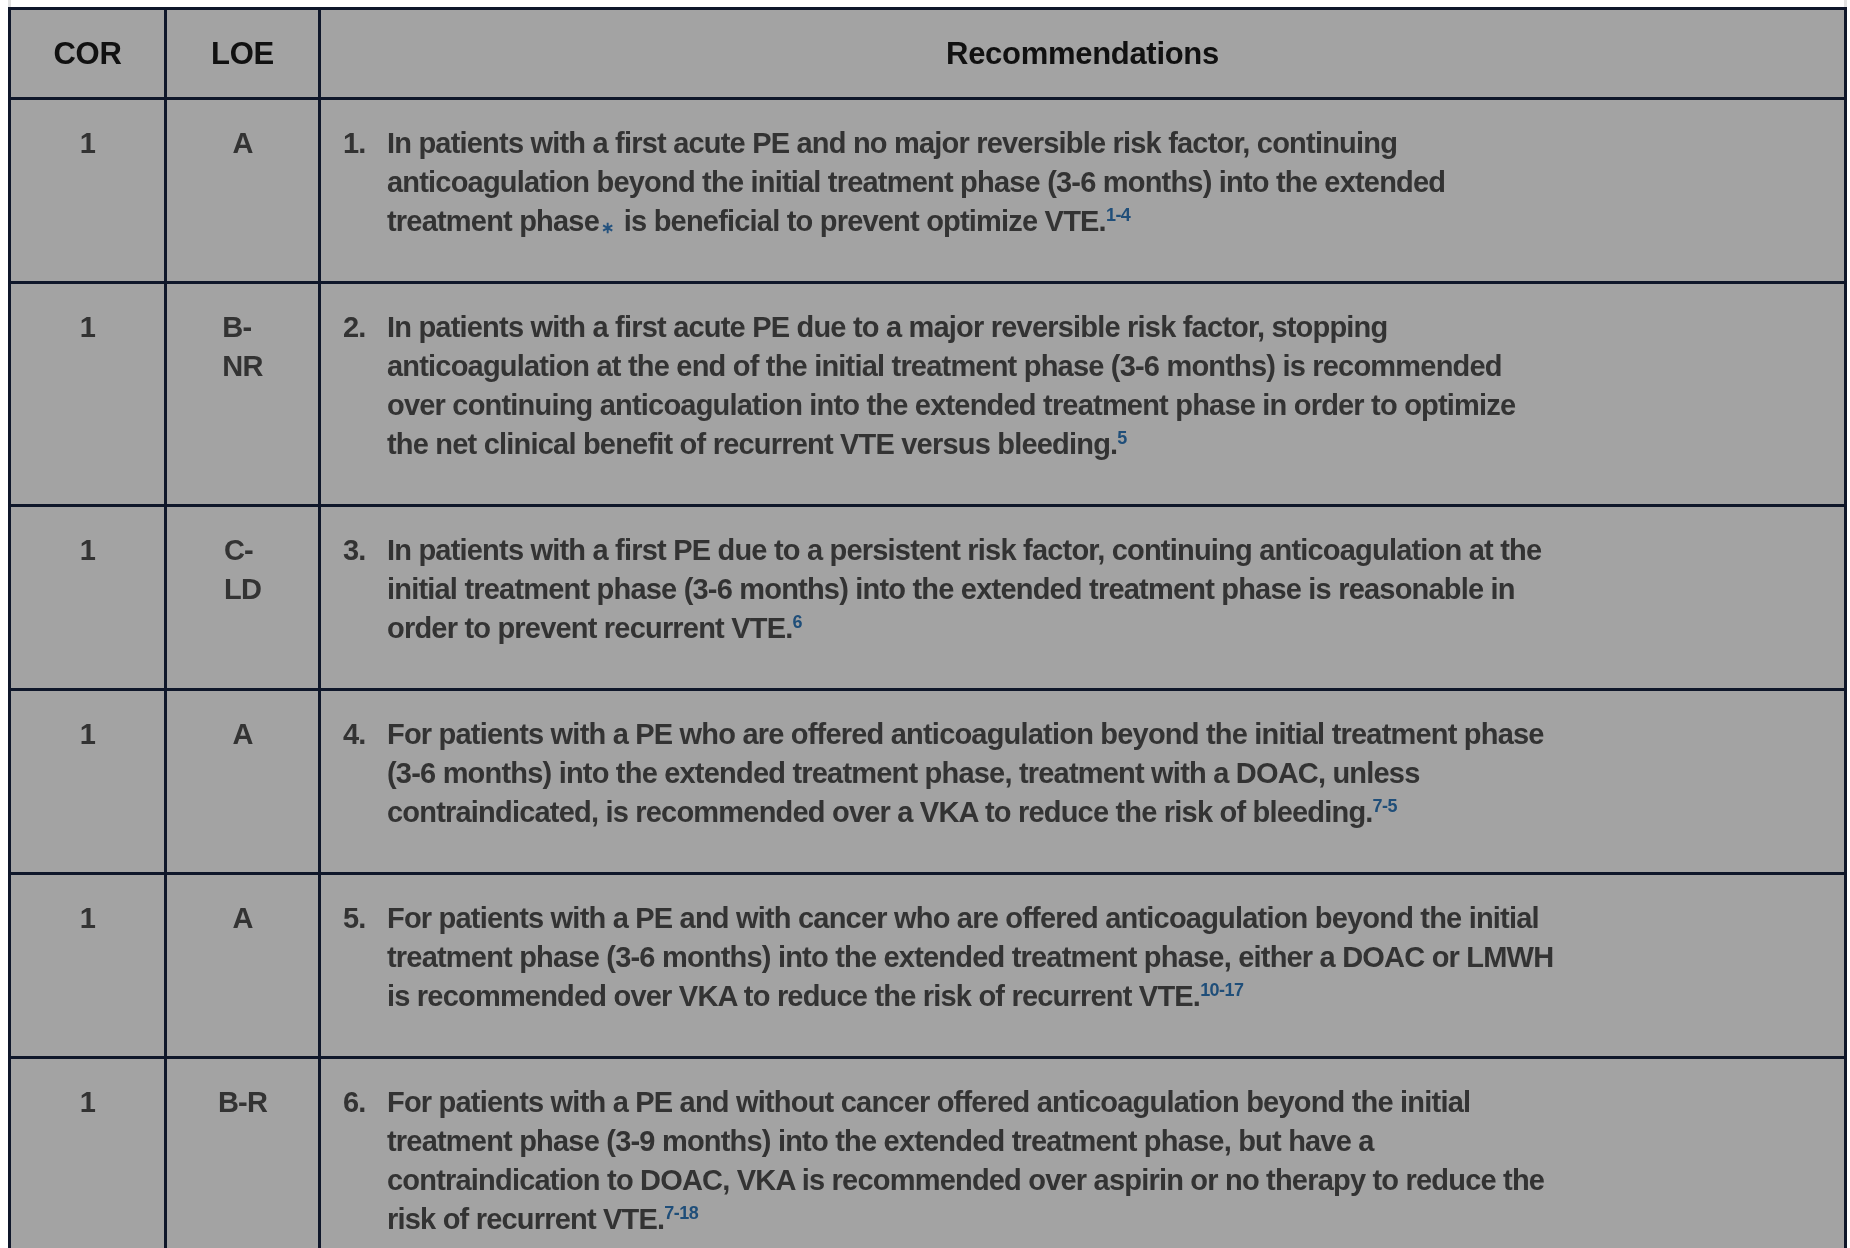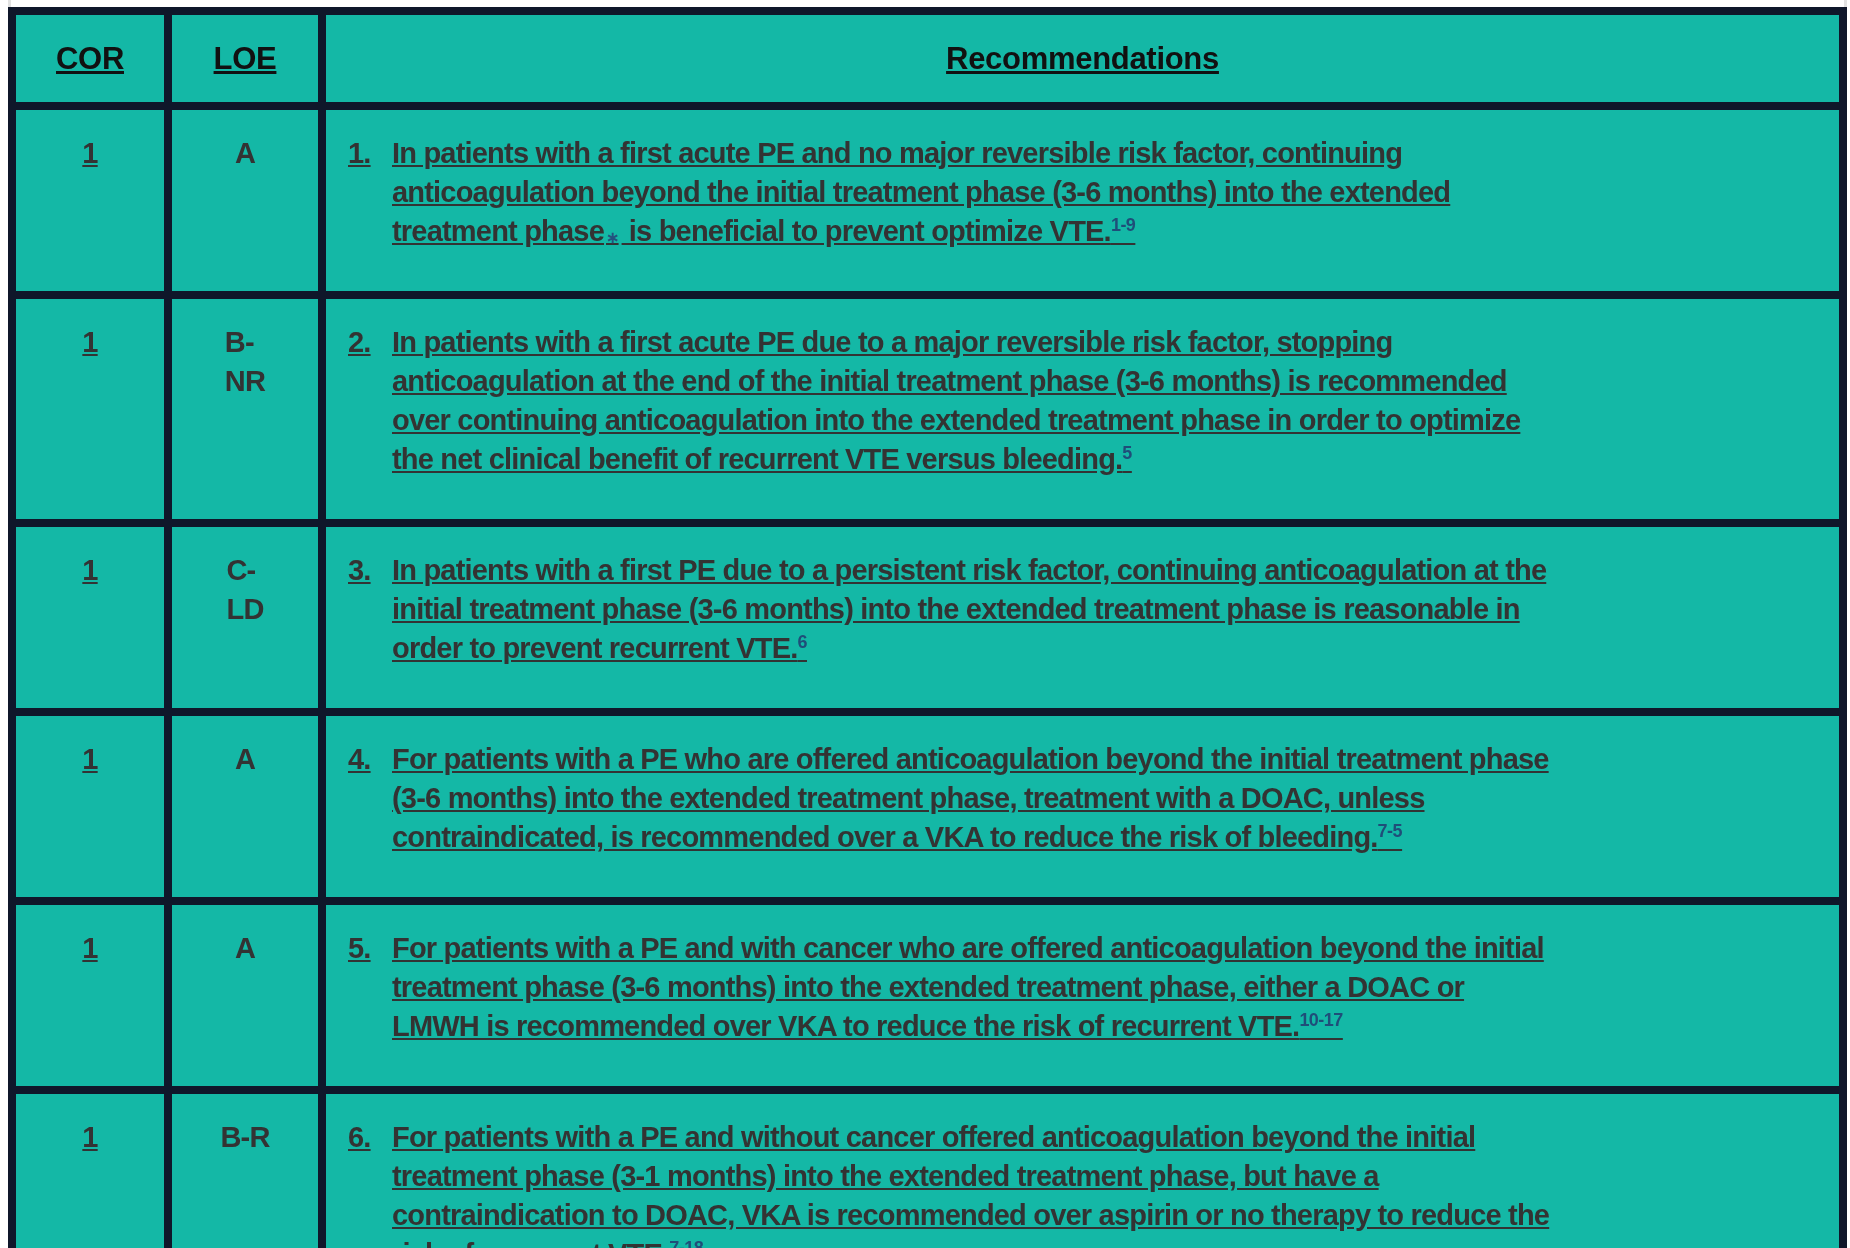--- a/index.html
+++ b/index.html
@@ -25,24 +25,23 @@
   }
   table.rec-table {
     width: 1839px;
     border-collapse: collapse;
     table-layout: fixed;
   }
   col.c-cor { width: 156px; }
   col.c-loe { width: 154px; }
   col.c-rec { width: auto; }
   th, td {
-    border: 8px solid #0f172a;
-    background: #14b8a6;
+    border: 3px solid #0f172a;
+    background: #a3a3a3;
     vertical-align: top;
-    text-decoration: underline;
   }
   th {
     height: 85px;
     vertical-align: middle;
     text-align: center;
     font-size: 31px;
     font-weight: bold;
     color: #111111;
     letter-spacing: -0.3px;
   }
@@ -107,21 +106,21 @@
         </tr>
       </thead>
       <tbody>
 
         <tr>
           <td class="cor-cell">1</td>
           <td class="loe-cell"><span class="loe-val">A</span></td>
           <td class="rec-cell">
             <div class="rec-item">
               <span class="rec-num">1.</span>
-              <span class="rec-body"><span>In patients with a first acute PE and no major reversible risk factor, continuing anticoagulation beyond the initial treatment phase (3-6 months) into the extended treatment phase</span><span class="ast-marker">∗</span><span> is beneficial to prevent optimize VTE.</span><span class="ref-sup">1-9</span></span>
+              <span class="rec-body"><span>In patients with a first acute PE and no major reversible risk factor, continuing anticoagulation beyond the initial treatment phase (3-6 months) into the extended treatment phase</span><span class="ast-marker">∗</span><span> is beneficial to prevent optimize VTE.</span><span class="ref-sup">1-4</span></span>
             </div>
           </td>
         </tr>
 
         <tr>
           <td class="cor-cell">1</td>
           <td class="loe-cell"><span class="loe-val">B-
 NR</span></td>
           <td class="rec-cell">
             <div class="rec-item">
@@ -164,21 +163,21 @@
             </div>
           </td>
         </tr>
 
         <tr>
           <td class="cor-cell">1</td>
           <td class="loe-cell"><span class="loe-val">B-R</span></td>
           <td class="rec-cell">
             <div class="rec-item">
               <span class="rec-num">6.</span>
-              <span class="rec-body"><span>For patients with a PE and without cancer offered anticoagulation beyond the initial treatment phase (3-1 months) into the extended treatment phase, but have a contraindication to DOAC, VKA is recommended over aspirin or no therapy to reduce the risk of recurrent VTE.</span><span class="ref-sup">7-18</span></span>
+              <span class="rec-body"><span>For patients with a PE and without cancer offered anticoagulation beyond the initial treatment phase (3-9 months) into the extended treatment phase, but have a contraindication to DOAC, VKA is recommended over aspirin or no therapy to reduce the risk of recurrent VTE.</span><span class="ref-sup">7-18</span></span>
             </div>
           </td>
         </tr>
 
       </tbody>
     </table>
   </div>
 </div>
 
 </body></html>

